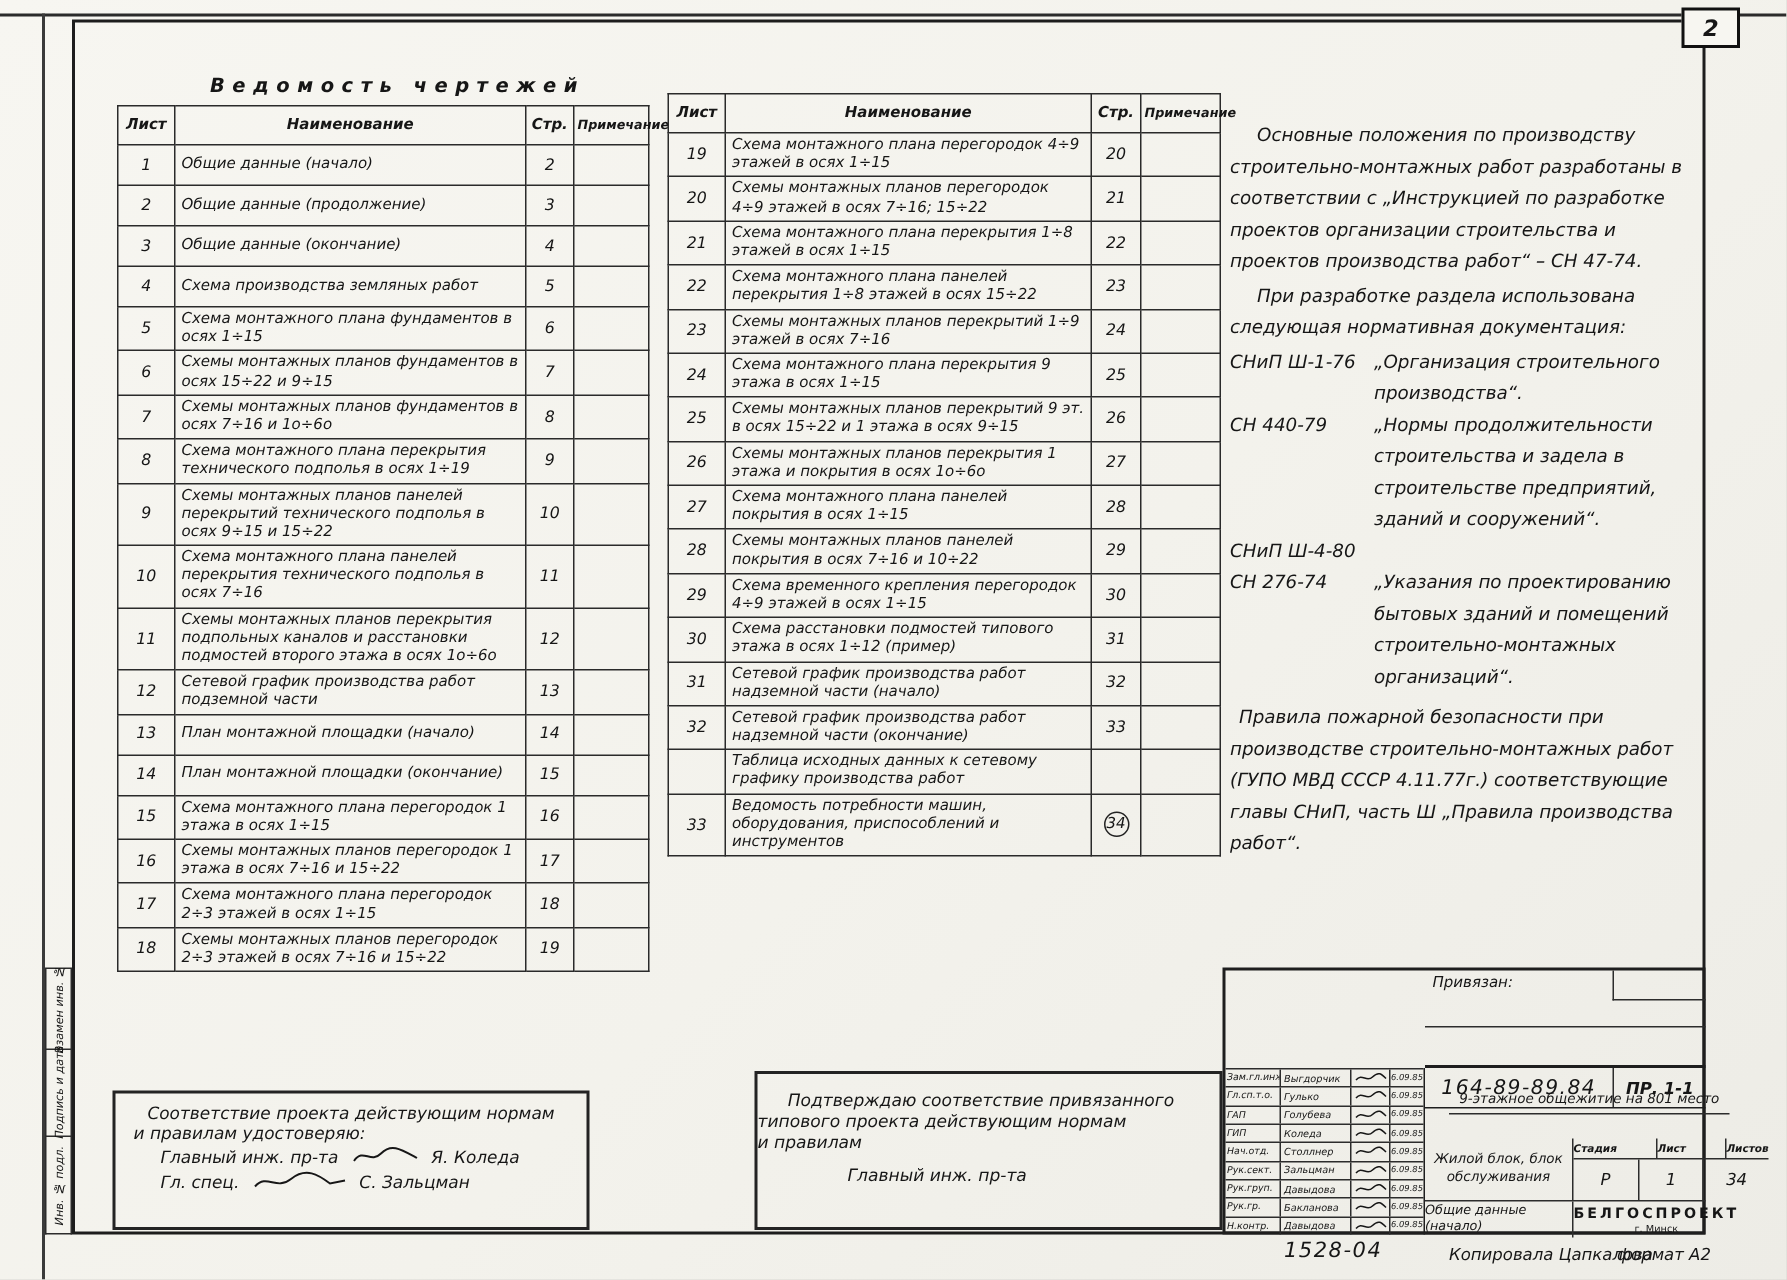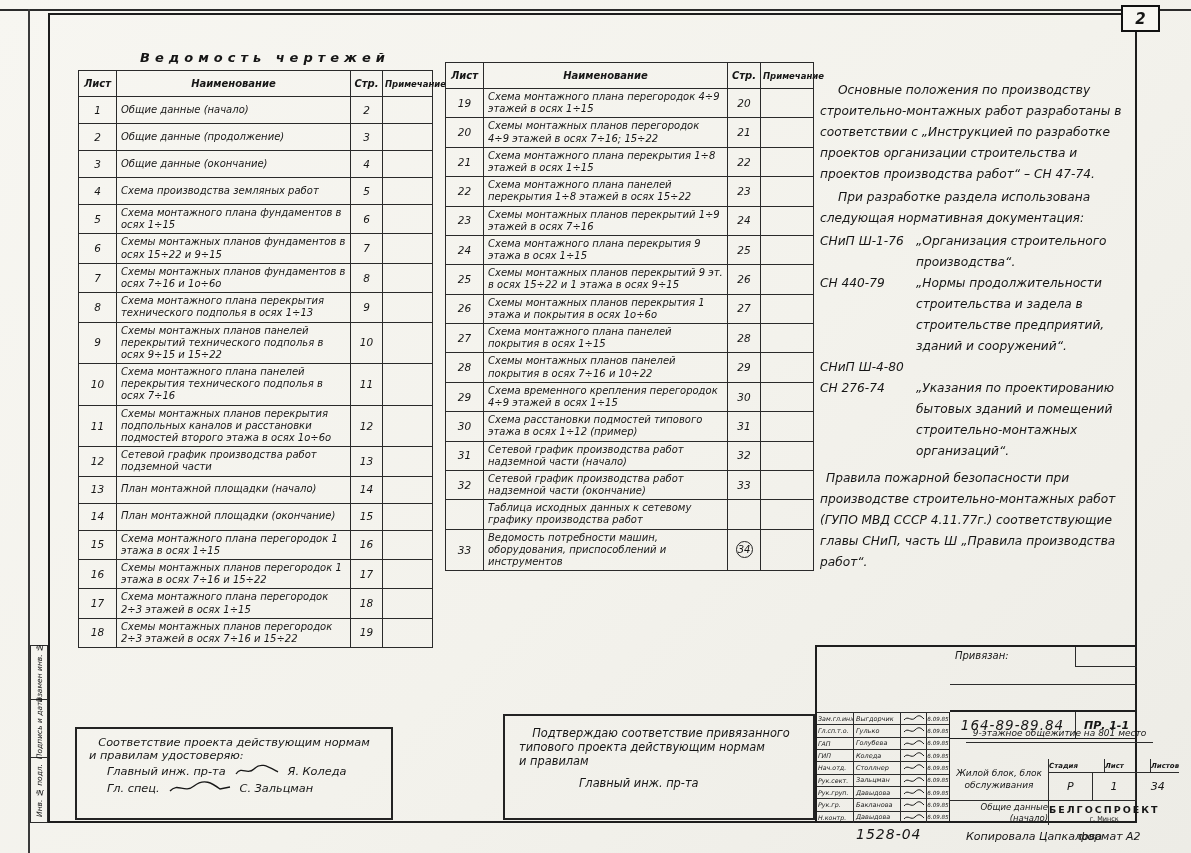--- a/index.html
+++ b/index.html
@@ -39,21 +39,21 @@
   .norm-code { flex:0 0 96px; }
   .norm-text { flex:1; }
   .notes .p3 { margin-top:6px; text-indent:6px; }
   
   .certL { position:absolute; left:75px; top:727px; width:318px; height:93px; border:2px solid #232323;
            font-size:11.3px; font-style:italic; padding:7px 8px 0 8px; }
   .certL .l1 { text-align:center; }
   .certL .l2 { padding-left:4px; }
   .certL .sigrow { display:flex; align-items:center; gap:8px; padding-left:22px; margin-top:2px; }
   .certM { position:absolute; left:503px; top:714px; width:312px; height:106px; border:2px solid #232323;
-           font-size:11.4px; font-style:italic; padding:10px 10px 0 14px; }
+           font-size:11.4px; font-style:italic; padding:10px 10px 0 0; }
   .certM .l1 { text-align:center; }
   .certM .role { margin-top:8px; padding-left:60px; }
   svg.sig { display:inline-block; }
   
   .tblock { position:absolute; left:815px; top:645px; width:322px; height:178px; border:2px solid #1e1e1e; background:transparent; }
   .tb-grid { position:absolute; left:0; top:0; width:133px; height:65px; border-right:1.8px solid #1e1e1e; }
   .tb-grid .gr { position:absolute; left:0; width:100%; height:0; border-top:1.2px solid #2c2c2c; }
   .tb-grid .gv { position:absolute; top:0; height:100%; width:0; border-left:1.2px solid #2c2c2c; }
   .tb-inv { position:absolute; left:2px; bottom:1px; font-size:6.5px; font-style:italic; }
   .tb-sign { position:absolute; left:0; top:65px; width:133px; height:111px; border-right:1.8px solid #1e1e1e; display:flex; flex-direction:column; }
@@ -75,21 +75,21 @@
   .tb-obj { position:absolute; left:0; top:112px; width:100%; height:42px; border-bottom:1.4px solid #2c2c2c; display:flex; }
   .tb-obj .objname { flex:0 0 99px; border-right:1.4px solid #2c2c2c; display:flex; flex-direction:column; align-items:center; justify-content:center; font-size:9px; font-style:italic; text-align:center; line-height:1.3; }
   .tb-obj .slgrid { flex:1; display:flex; flex-direction:column; }
   .slhead { display:flex; flex:0 0 14px; border-bottom:1px solid #2c2c2c;gap:26px; }
   .slvals { display:flex; flex:1; }
   .slhead span, .slvals span { flex:1; display:flex; align-items:center; justify-content:center; font-style:italic; }
   .slhead span { font-size:7px; font-weight:bold; }
   .slvals span { font-size:11px; }
   .slhead span + span, .slvals span + span { border-left:1px solid #2c2c2c; }
   .tb-name { position:absolute; left:0; top:154px; width:100%; height:24px; display:flex; }
-  .tb-name .shname { flex:0 0 99px; border-right:1.4px solid #2c2c2c; display:flex; flex-direction:column; align-items:flex-end; justify-content:center; font-size:8.5px; font-style:italic; line-height:1.25; text-align:center; }
+  .tb-name .shname { flex:0 0 99px; border-right:1.4px solid #2c2c2c; display:flex; flex-direction:column; align-items:flex-start; justify-content:center; font-size:8.5px; font-style:italic; line-height:1.25; text-align:center; }
   .tb-name .org { flex:1; display:flex; flex-direction:column; align-items:center; justify-content:center; }
   .org-name { font-size:9.5px; font-weight:bold; letter-spacing:2px; }
   .org-city { font-size:6.5px; }
   
   .foot-order { position:absolute; left:856px; top:826px; font-size:14px; font-style:italic; letter-spacing:1px; }
   .foot-copy { position:absolute; left:938px; top:830px; font-size:11px; font-style:italic;margin-left:28px; }
   .foot-format { position:absolute; left:1078px; top:830px; font-size:11px; font-style:italic; }
   
   .mcol { position:absolute; left:30px; top:645px; width:18px; height:178px; }
   .mbox { border:1.5px solid #2c2c2c; display:flex; align-items:center; justify-content:center; background:transparent; }
@@ -164,21 +164,21 @@
           <td class="c-note"></td>
         </tr>
         <tr>
           <td class="c-num hw">7</td>
           <td class="c-name hw">Схемы монтажных планов фундаментов в осях 7÷16 и 1о÷6о</td>
           <td class="c-num hw">8</td>
           <td class="c-note"></td>
         </tr>
         <tr>
           <td class="c-num hw">8</td>
-          <td class="c-name hw">Схема монтажного плана перекрытия технического подполья в осях 1÷13</td>
+          <td class="c-name hw">Схема монтажного плана перекрытия технического подполья в осях 1÷19</td>
           <td class="c-num hw">9</td>
           <td class="c-note"></td>
         </tr>
         <tr>
           <td class="c-num hw">9</td>
           <td class="c-name hw">Схемы монтажных планов панелей перекрытий технического подполья в осях 9÷15 и 15÷22</td>
           <td class="c-num hw">10</td>
           <td class="c-note"></td>
         </tr>
         <tr>

